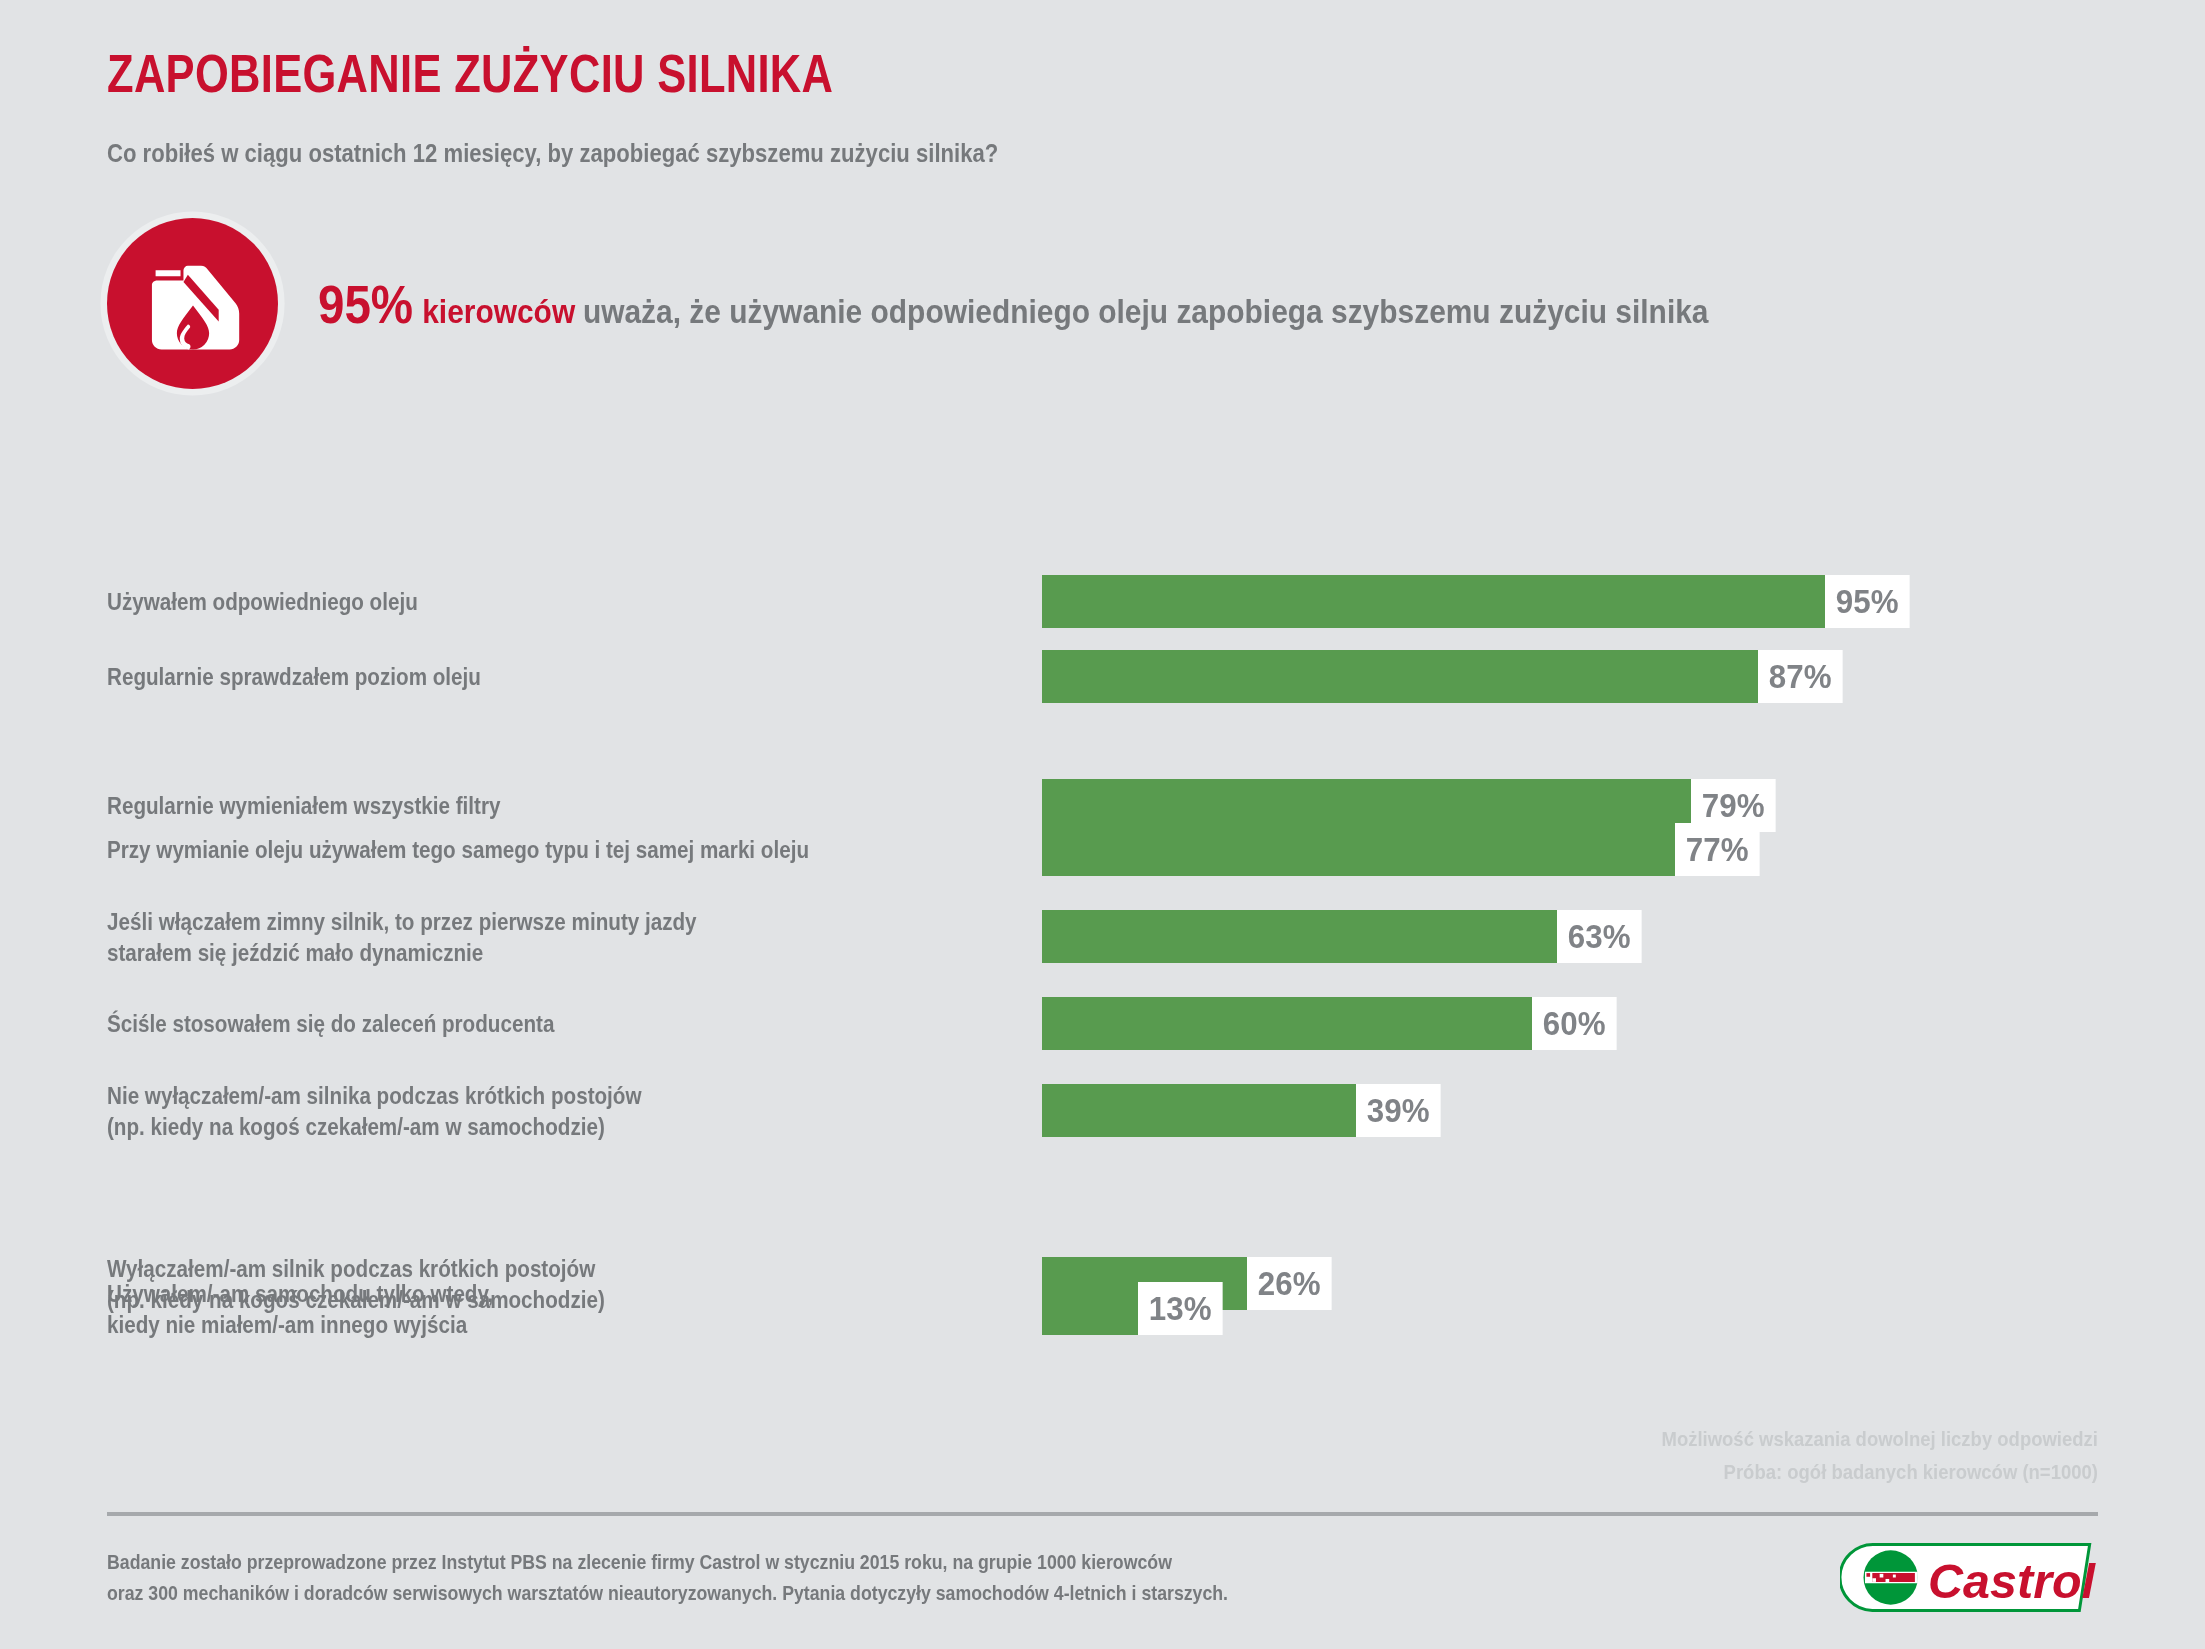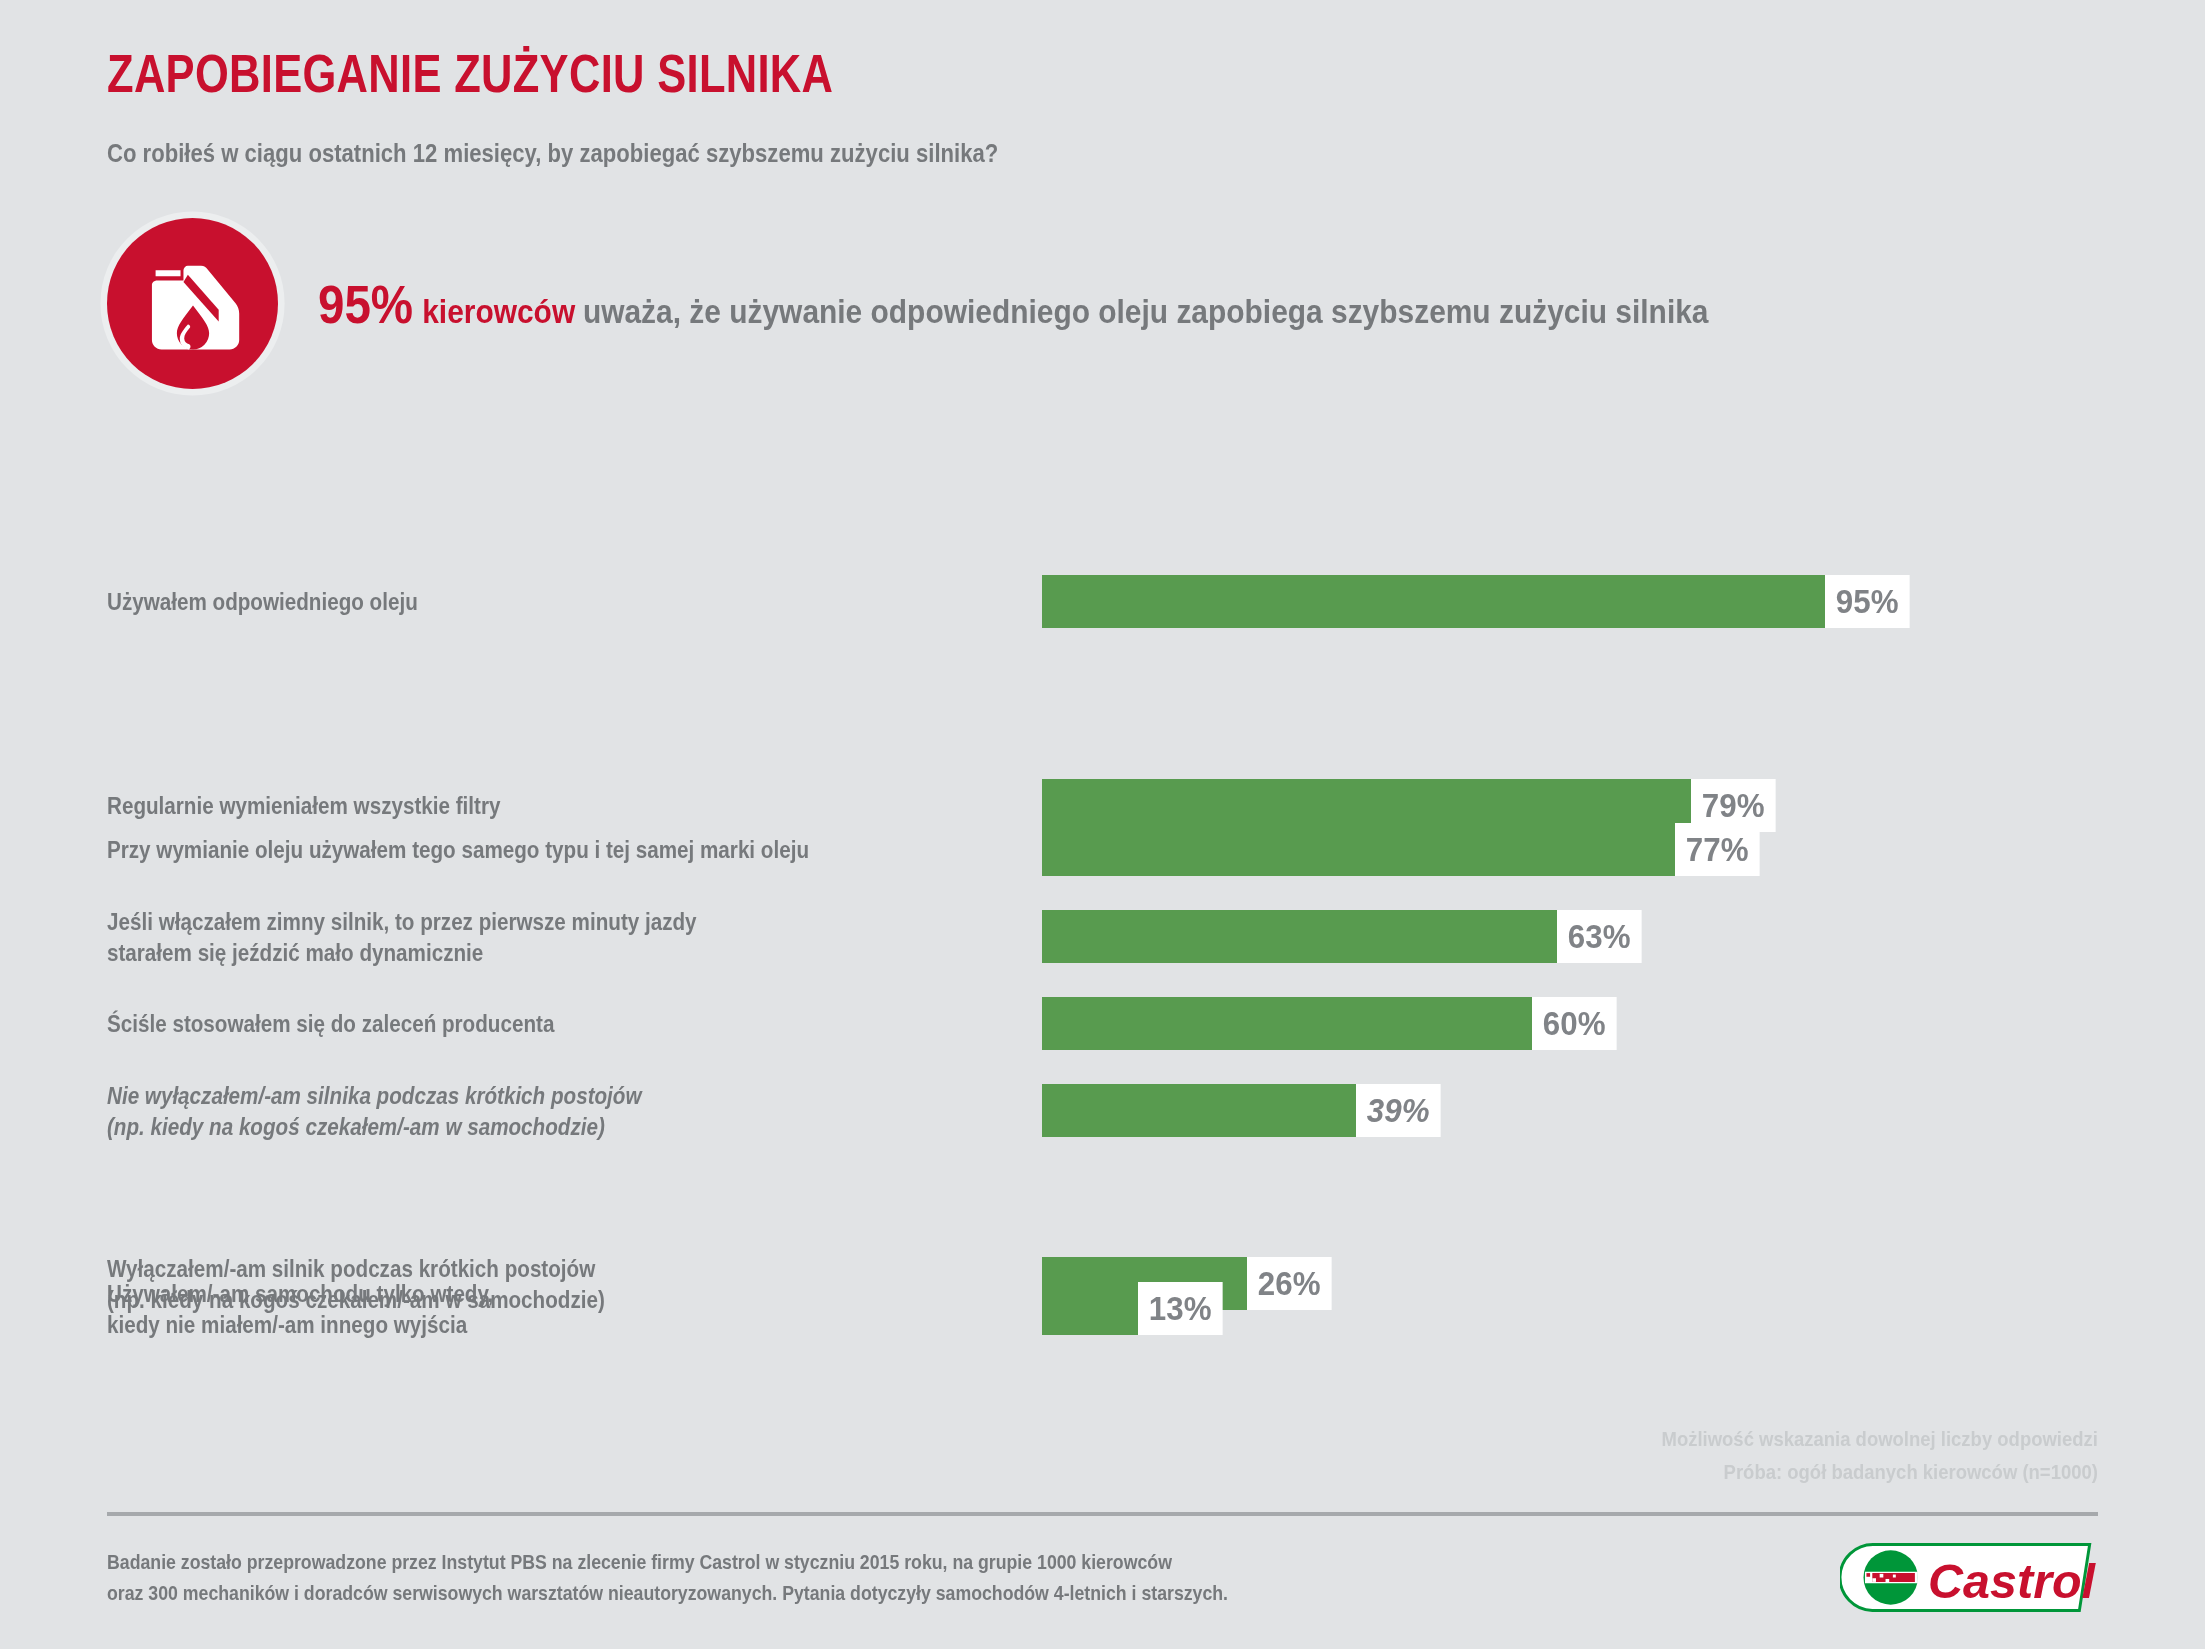--- a/index.html
+++ b/index.html
@@ -212,20 +212,25 @@
       <span class="hl-gray">uważa, że używanie odpowiedniego oleju zapobiega szybszemu zużyciu silnika</span>
     </div>
   </div>
 
   <div class="chart" id="chart">
       <div class="row" style="top: 575px; height: 53px;">
         <div class="row-label" style="top: 50%; transform: translateY(-50%) scaleX(0.86);">Używałem odpowiedniego oleju</div>
         <div class="bar" style="width: 796px;"></div>
         <div class="bar-value" style="left: 1825px;">95%</div>
       </div>
+      <div class="row" style="top: 650px; height: 53px;">
+        <div class="row-label" style="top: 50%; transform: translateY(-50%) scaleX(0.86);">Regularnie sprawdzałem poziom oleju</div>
+        <div class="bar" style="width: 729px;"></div>
+        <div class="bar-value" style="left: 1758px;">87%</div>
+      </div>
       <div class="row" style="top: 779px; height: 53px;">
         <div class="row-label" style="top: 50%; transform: translateY(-50%) scaleX(0.86);">Regularnie wymieniałem wszystkie filtry</div>
         <div class="bar" style="width: 662px;"></div>
         <div class="bar-value" style="left: 1691px;">79%</div>
       </div>
       <div class="row" style="top: 823px; height: 53px;">
         <div class="row-label" style="top: 50%; transform: translateY(-50%) scaleX(0.86);">Przy wymianie oleju używałem tego samego typu i tej samej marki oleju</div>
         <div class="bar" style="width: 645px;"></div>
         <div class="bar-value" style="left: 1675px;">77%</div>
       </div>
@@ -233,21 +238,21 @@
         <div class="row-label" style="top: 50%; transform: translateY(-50%) scaleX(0.86);">Jeśli włączałem zimny silnik, to przez pierwsze minuty jazdy
 starałem się jeździć mało dynamicznie</div>
         <div class="bar" style="width: 528px;"></div>
         <div class="bar-value" style="left: 1557px;">63%</div>
       </div>
       <div class="row" style="top: 997px; height: 53px;">
         <div class="row-label" style="top: 50%; transform: translateY(-50%) scaleX(0.86);">Ściśle stosowałem się do zaleceń producenta</div>
         <div class="bar" style="width: 503px;"></div>
         <div class="bar-value" style="left: 1532px;">60%</div>
       </div>
-      <div class="row" style="top: 1084px; height: 53px; font-style: italic;">
+      <div class="row" style="top: 1084px; height: 53px;">
         <div class="row-label" style="top: 50%; transform: translateY(-50%) scaleX(0.86);">Nie wyłączałem/-am silnika podczas krótkich postojów
 (np. kiedy na kogoś czekałem/-am w samochodzie)</div>
         <div class="bar" style="width: 327px;"></div>
         <div class="bar-value" style="left: 1356px;">39%</div>
       </div>
       <div class="row" style="top: 1257px; height: 53px;">
         <div class="row-label" style="top: 50%; transform: translateY(-50%) scaleX(0.86);">Wyłączałem/-am silnik podczas krótkich postojów
 (np. kiedy na kogoś czekałem/-am w samochodzie)</div>
         <div class="bar" style="width: 218px;"></div>
         <div class="bar-value" style="left: 1247px;">26%</div>

